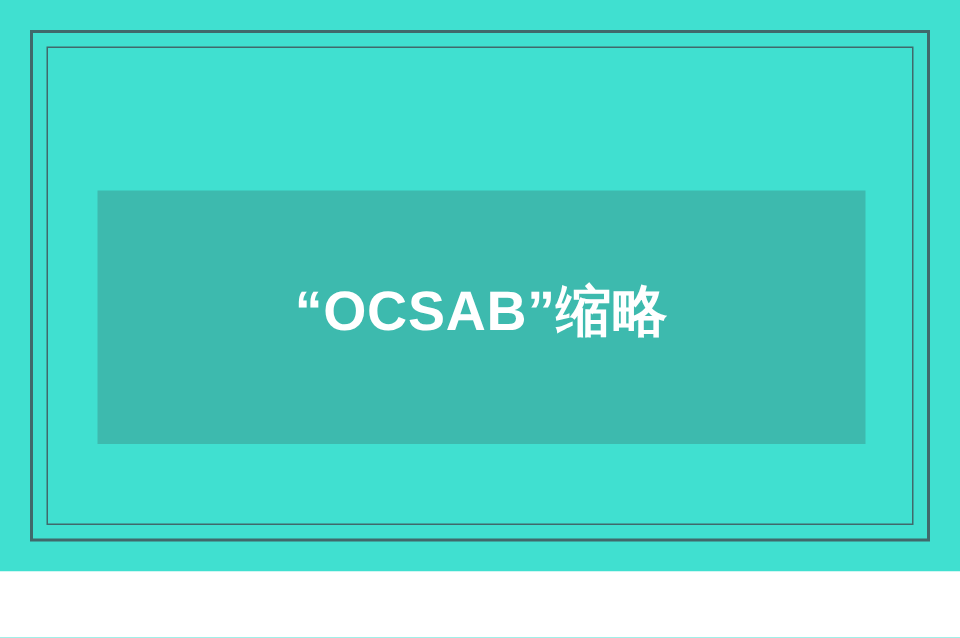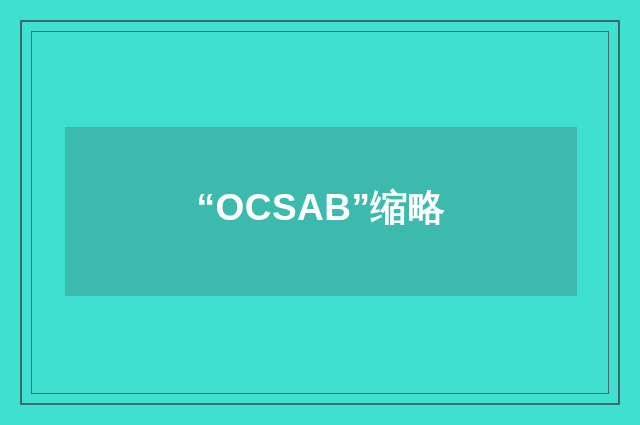--- a/index.html
+++ b/index.html
@@ -4,21 +4,21 @@
 <style>
   html, body {
     margin: 0;
     padding: 0;
     background: #ffffff;
   }
 
   #stage {
     position: relative;
     width: 640px;
-    height: 425px;
+    height: 381px;
     overflow: hidden;
     background: #40e0d0;
     font-family: "Liberation Sans", "DejaVu Sans", sans-serif;
   }
 
   
   .frame {
     position: absolute;
     pointer-events: none;
     border-style: solid;

